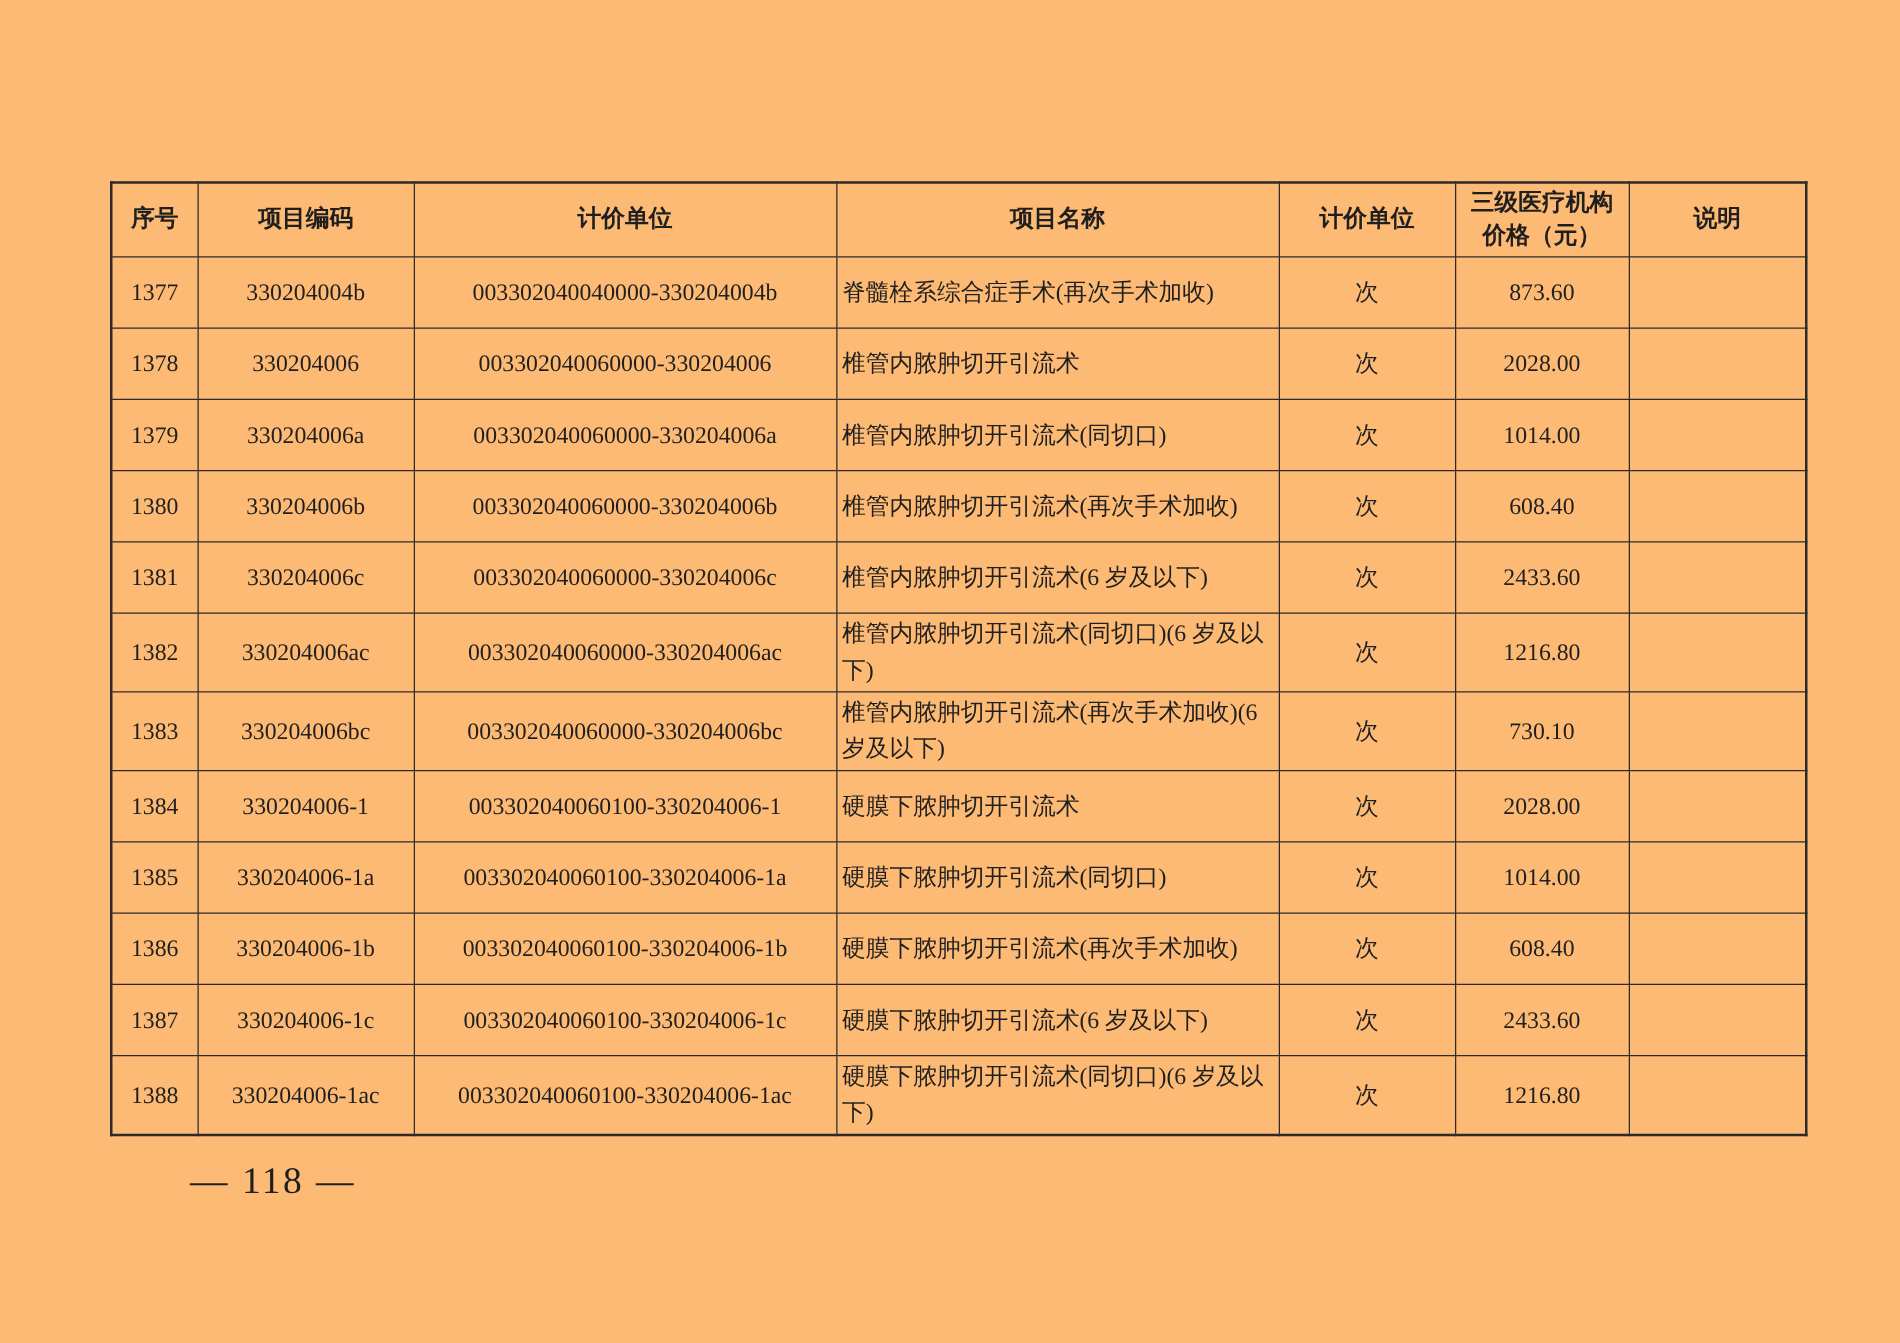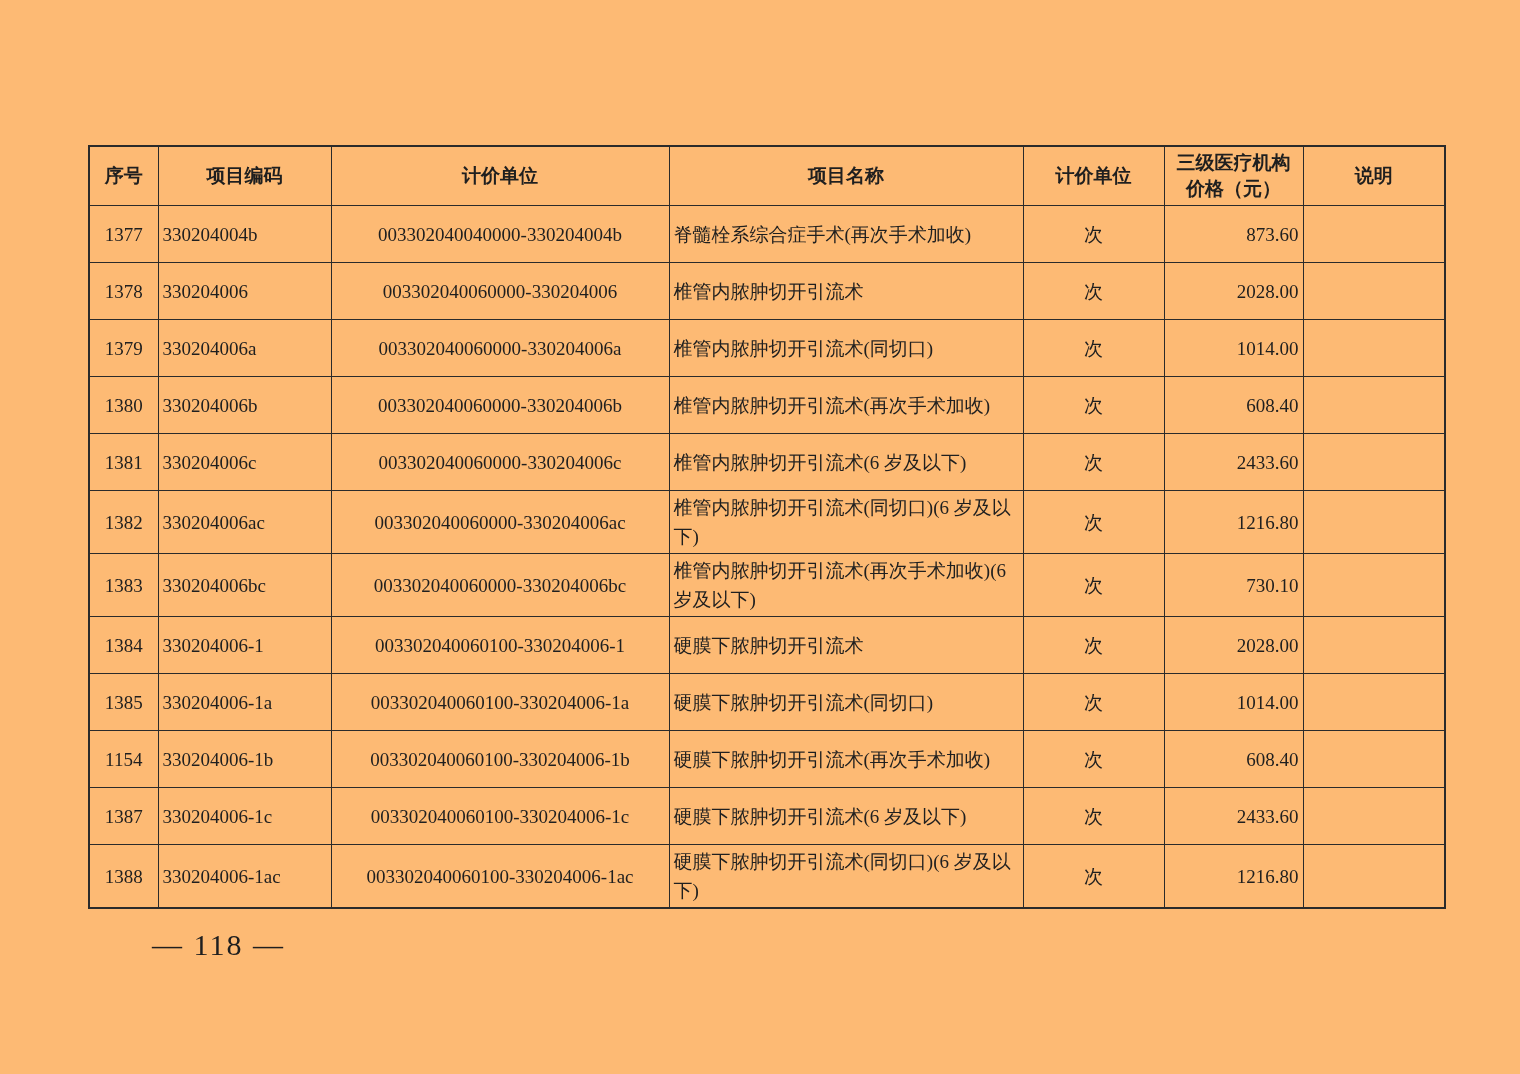--- a/index.html
+++ b/index.html
@@ -39,25 +39,25 @@
     font-family: "Liberation Sans", "DejaVu Sans", sans-serif;
     font-weight: bold;
     text-align: center;
     height: 54px;
     font-size: 19px;
     line-height: 26px;
   }
   tr.row { height: 57px; }
   tr.row.tall { height: 62px; }
   td.c-seq   { text-align: center; }
-  td.c-code  { text-align: left; padding-left: 5px; }
+  td.c-code  { text-align: center; padding-left: 5px; }
   td.c-ncode { text-align: center; padding-left: 5px; }
   td.c-name  { text-align: left; padding-left: 7px; padding-right: 4px; }
   td.c-unit  { text-align: center; }
-  td.c-price { text-align: right; }
+  td.c-price { text-align: center; }
   td.c-note  { text-align: center; }
   .page-number {
     position: absolute;
     left: 152px;
     top: 928px;
     font-size: 30px;
     letter-spacing: 2px;
     color: #1f1f1f;
     font-family: "Liberation Serif", "DejaVu Serif", serif;
   }
@@ -167,21 +167,21 @@
       <tr class="row">
         <td class="c-seq">1385</td>
         <td class="c-code">330204006-1a</td>
         <td class="c-ncode">003302040060100-330204006-1a</td>
         <td class="c-name">硬膜下脓肿切开引流术(同切口)</td>
         <td class="c-unit">次</td>
         <td class="c-price">1014.00</td>
         <td class="c-note"></td>
       </tr>
       <tr class="row">
-        <td class="c-seq">1154</td>
+        <td class="c-seq">1386</td>
         <td class="c-code">330204006-1b</td>
         <td class="c-ncode">003302040060100-330204006-1b</td>
         <td class="c-name">硬膜下脓肿切开引流术(再次手术加收)</td>
         <td class="c-unit">次</td>
         <td class="c-price">608.40</td>
         <td class="c-note"></td>
       </tr>
       <tr class="row">
         <td class="c-seq">1387</td>
         <td class="c-code">330204006-1c</td>

